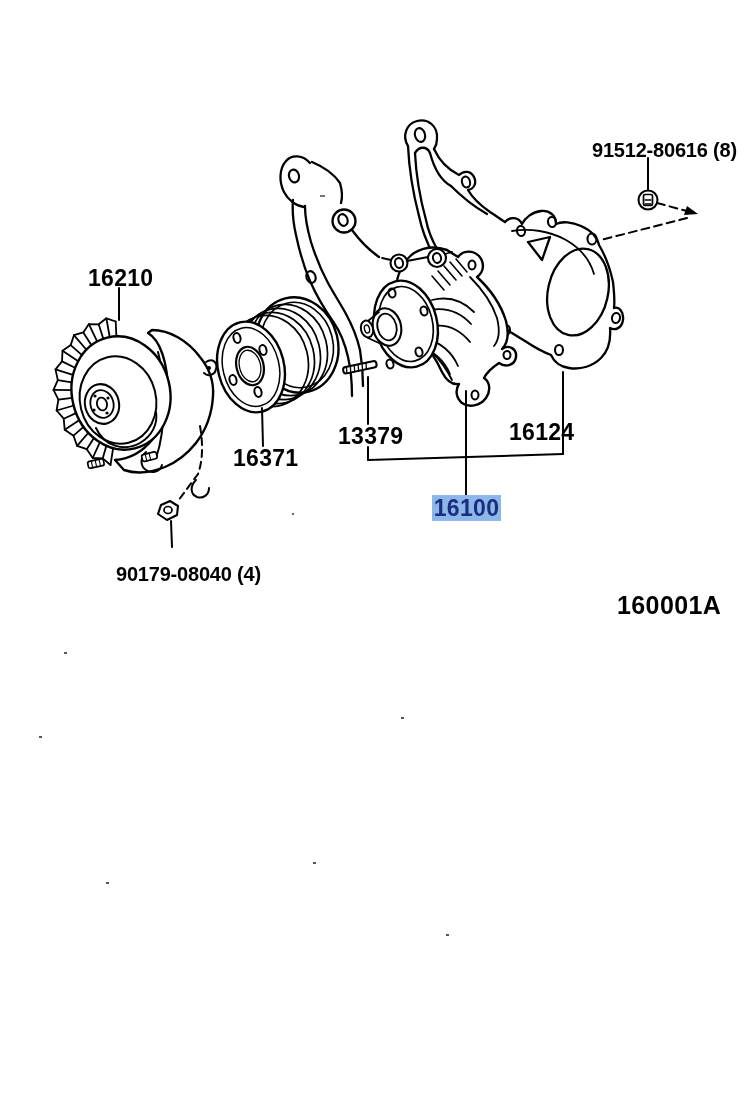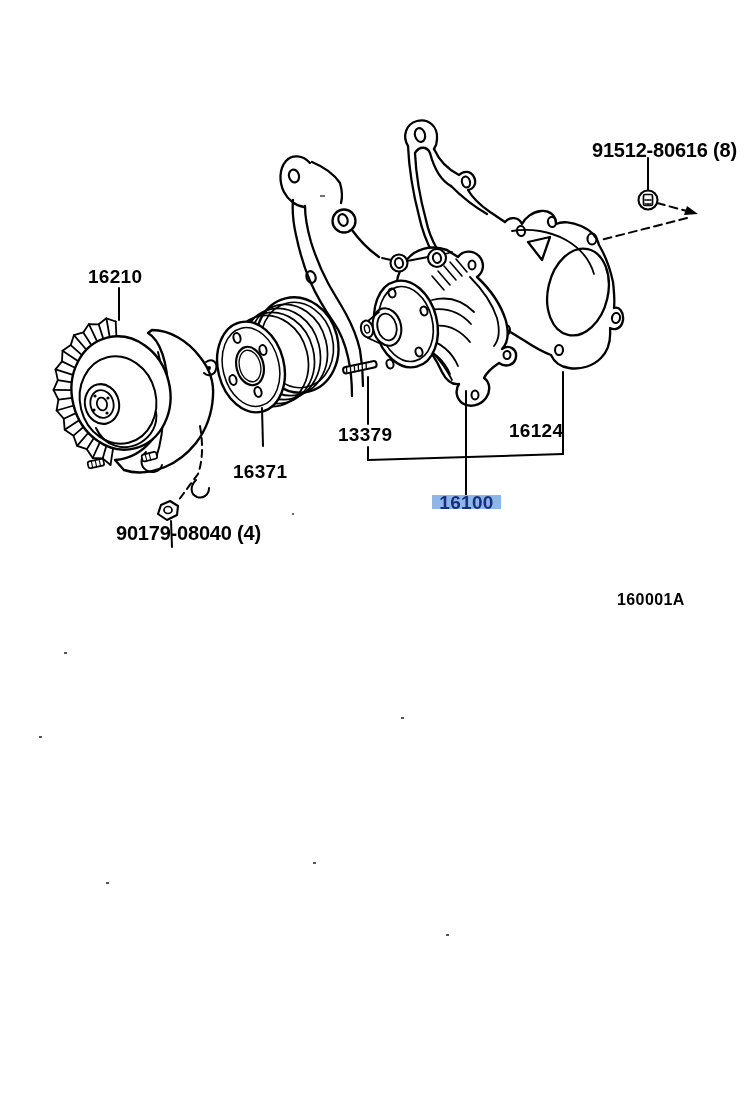--- a/index.html
+++ b/index.html
@@ -1,27 +1,27 @@
 <!DOCTYPE html>
 <html style="--hl-bg: #8db7e8; --hl-text: #1c2e80; --ink: #000000;"><head>
 <meta charset="utf-8">
 <style>
   :root{ --ink:#000; --paper:#fff; --hl-bg:#8db7e8; --hl-text:#1c2e80; }
   html,body{margin:0;padding:0;}
   body{background:#888;}
   .stage{position:relative;width:756px;height:1108px;background:var(--paper);overflow:hidden;
          font-family:"Liberation Sans",sans-serif;}
   svg{position:absolute;left:0;top:0;}
-  .lbl{position:absolute;font-weight:bold;font-size:19px;color:var(--ink);
+  .lbl{position:absolute;font-weight:bold;font-size:23px;color:var(--ink);
        letter-spacing:.3px;white-space:nowrap;line-height:1;cursor:pointer;}
   .lbl.small{font-size:20px;letter-spacing:-.2px;}
-  .hlbox{position:absolute;left:432px;top:495px;width:69px;height:14px;background:var(--hl-bg);
+  .hlbox{position:absolute;left:432px;top:495px;width:69px;height:26px;background:var(--hl-bg);
          display:flex;align-items:center;justify-content:center;cursor:pointer;}
   .hlbox .lbl{position:static;color:var(--hl-text);}
-  .figcode{position:absolute;left:617px;top:591px;font-weight:bold;font-size:16px;color:var(--ink);
+  .figcode{position:absolute;left:617px;top:591px;font-weight:bold;font-size:25px;color:var(--ink);
            letter-spacing:.4px;}
   .speck{position:absolute;width:3px;height:2px;background:#555;}
 </style>
 </head>
 <body>
 
 <div class="stage">
 
 <svg width="756" height="1108" viewBox="0 0 756 1108">
 
@@ -221,27 +221,27 @@
   </g>
 
   <g stroke="#444" stroke-width="1.5">
     <path d="M320,196 l5,0"></path>
         <circle cx="293" cy="514" r="1.1" fill="#444" stroke="none"></circle>
   </g>
 </svg>
 
   <div class="lbl" style="left:88px;top:267px">16210</div>
   <div class="lbl small" style="left:592px;top:140px">91512-80616 (8)</div>
-  <div class="lbl" style="left:233px;top:462px">16371</div>
+  <div class="lbl" style="left:233px;top:447px">16371</div>
   <div class="lbl" style="left:338px;top:425px">13379</div>
   <div class="lbl" style="left:509px;top:421px">16124</div>
   <div class="hlbox">
     <span class="lbl">16100</span>
   </div>
-  <div class="lbl small" style="left:116px;top:523px">90179-08040 (4)</div>
+  <div class="lbl small" style="left:116px;top:564px">90179-08040 (4)</div>
   <div class="figcode">160001A</div>
 
   <div class="speck" style="left:64px;top:652px"></div>
   <div class="speck" style="left:401px;top:717px"></div>
   <div class="speck" style="left:39px;top:736px"></div>
   <div class="speck" style="left:313px;top:862px"></div>
   <div class="speck" style="left:106px;top:882px"></div>
   <div class="speck" style="left:446px;top:934px"></div>
 </div>
 

